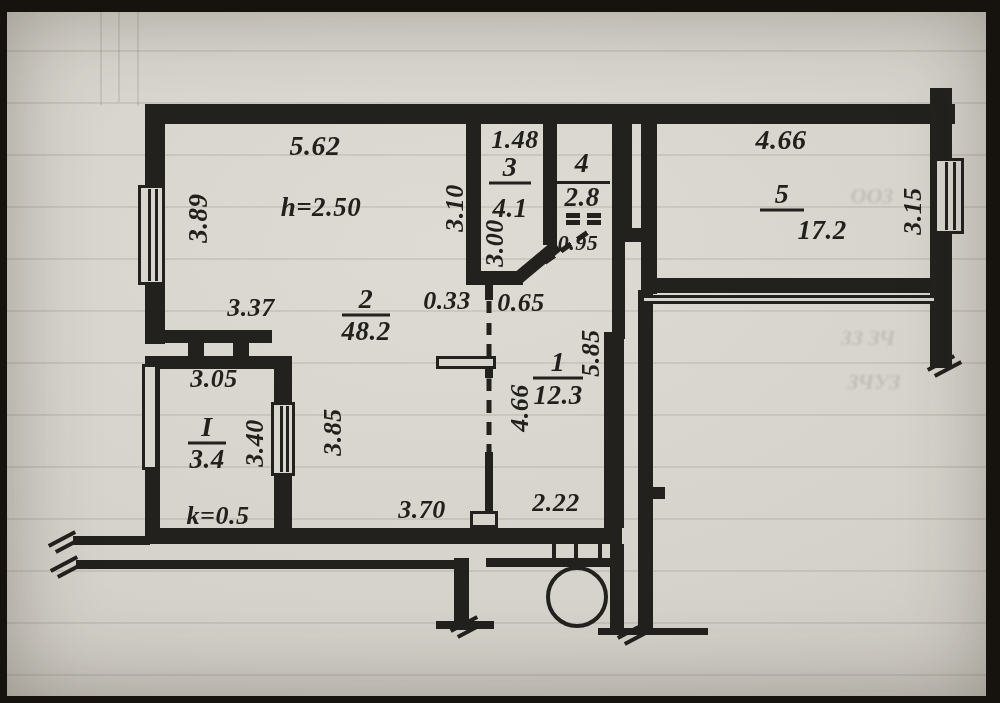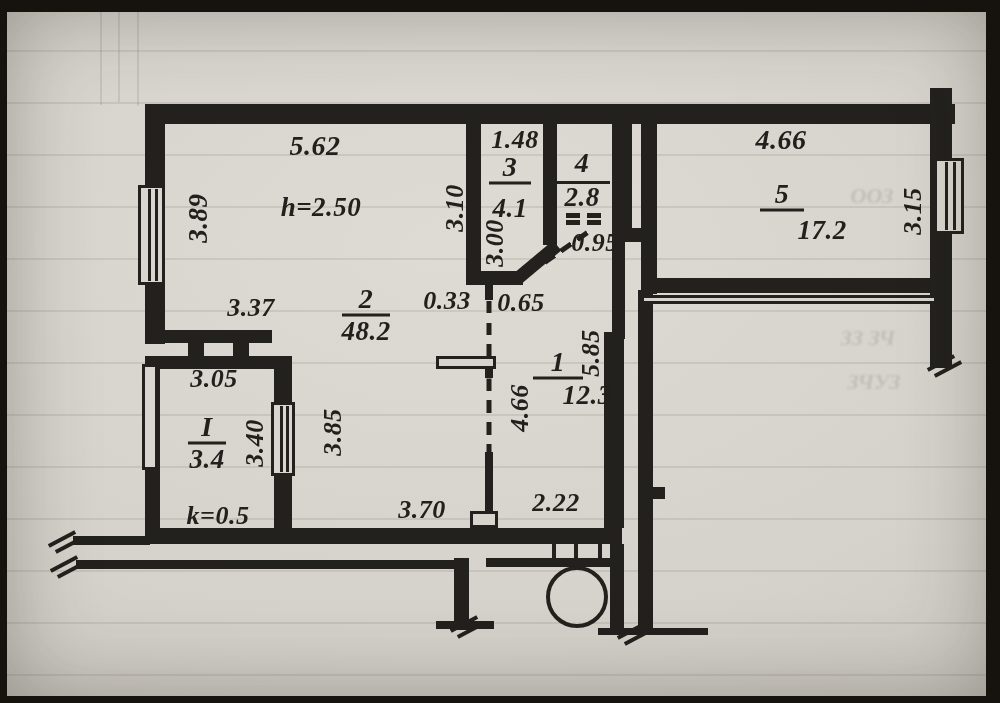--- a/index.html
+++ b/index.html
@@ -103,42 +103,42 @@
       <div class="lbl" style="left: 255px; top: 443px; font-size: 26px; transform: translate(-50%, -50%) rotate(-90deg);">3.40</div>
       <div class="lbl" style="left: 333px; top: 432px; font-size: 26px; transform: translate(-50%, -50%) rotate(-90deg);">3.85</div>
       <div class="lbl" style="left: 218px; top: 516px; font-size: 26px;">k=0.5</div>
       <div class="lbl" style="left: 422px; top: 510px; font-size: 26px;">3.70</div>
       <div class="lbl" style="left: 455px; top: 208px; font-size: 26px; transform: translate(-50%, -50%) rotate(-90deg);">3.10</div>
       <div class="lbl" style="left: 515px; top: 140px; font-size: 26px;">1.48</div>
       <div class="lbl" style="left: 495px; top: 243px; font-size: 26px; transform: translate(-50%, -50%) rotate(-90deg);">3.00</div>
       <div class="lbl" style="left: 447px; top: 301px; font-size: 26px;">0.33</div>
       <div class="lbl" style="left: 521px; top: 303px; font-size: 26px;">0.65</div>
       <div class="lbl" style="left: 520px; top: 408px; font-size: 26px; transform: translate(-50%, -50%) rotate(-90deg);">4.66</div>
-      <div class="lbl" style="left: 578px; top: 243px; font-size: 26px; margin-left: 17px;">0.95</div>
+      <div class="lbl" style="left: 578px; top: 243px; font-size: 22px;">0.95</div>
       <div class="lbl" style="left: 591px; top: 353px; font-size: 26px; transform: translate(-50%, -50%) rotate(-90deg);">5.85</div>
       <div class="lbl" style="left: 556px; top: 503px; font-size: 26px;">2.22</div>
       <div class="lbl" style="left: 781px; top: 140px; font-size: 28px;">4.66</div>
       <div class="lbl" style="left: 913px; top: 211px; font-size: 26px; transform: translate(-50%, -50%) rotate(-90deg);">3.15</div>
       <div class="lbl" style="left: 366px; top: 299px; font-size: 28px;">2</div>
       <div class="frac-line" style="left: 366px; top: 315px; width: 48px;"></div>
       <div class="lbl" style="left: 366px; top: 331px; font-size: 27px;">48.2</div>
       <div class="lbl" style="left: 510px; top: 167px; font-size: 28px;">3</div>
       <div class="frac-line" style="left: 510px; top: 183px; width: 42px;"></div>
       <div class="lbl" style="left: 510px; top: 208px; font-size: 27px;">4.1</div>
       <div class="lbl" style="left: 582px; top: 163px; font-size: 28px;">4</div>
       <div class="lbl" style="left: 582px; top: 197px; font-size: 27px;">2.8</div>
       <div class="lbl" style="left: 782px; top: 194px; font-size: 28px;">5</div>
       <div class="frac-line" style="left: 782px; top: 210px; width: 44px;"></div>
       <div class="lbl" style="left: 782px; top: 230px; font-size: 27px; margin-left: 40px;">17.2</div>
       <div class="lbl" style="left: 207px; top: 427px; font-size: 28px;">I</div>
       <div class="frac-line" style="left: 207px; top: 443px; width: 38px;"></div>
       <div class="lbl" style="left: 207px; top: 459px; font-size: 27px;">3.4</div>
       <div class="lbl" style="left: 558px; top: 362px; font-size: 28px;">1</div>
       <div class="frac-line" style="left: 558px; top: 378px; width: 50px;"></div>
-      <div class="lbl" style="left: 558px; top: 395px; font-size: 27px; margin-left: 29px;">12.3</div>
+      <div class="lbl" style="left: 558px; top: 395px; font-size: 27px;">12.3</div>
       <div class="circle" style="left: 546px; top: 566px; width: 54px; height: 54px;"></div>
       <div class="" style="position: absolute; left: 62px; top: 539px; width: 0px; height: 0px;">
         <div class="brk" style="left: -2px; top: -15px; transform: rotate(62deg);"></div>
         <div class="brk" style="left: 5px; top: -9px; transform: rotate(62deg);"></div>
       </div>
       <div class="" style="position: absolute; left: 64px; top: 564px; width: 0px; height: 0px;">
         <div class="brk" style="left: -2px; top: -15px; transform: rotate(62deg);"></div>
         <div class="brk" style="left: 5px; top: -9px; transform: rotate(62deg);"></div>
       </div>
       <div class="" style="position: absolute; left: 464px; top: 624px; width: 0px; height: 0px;">

